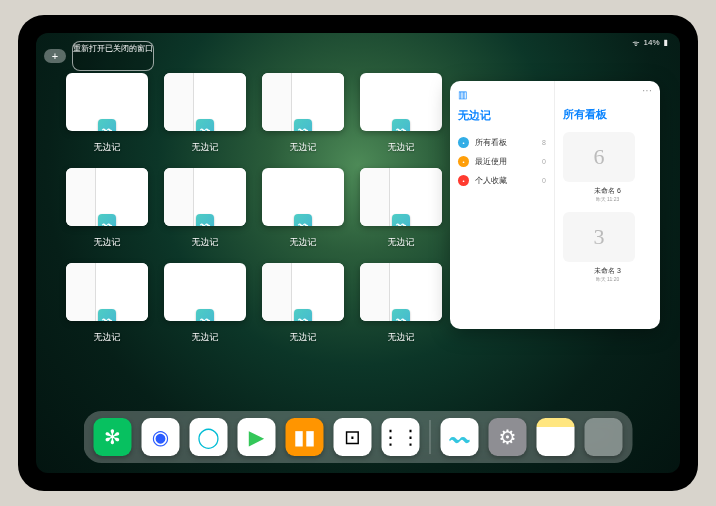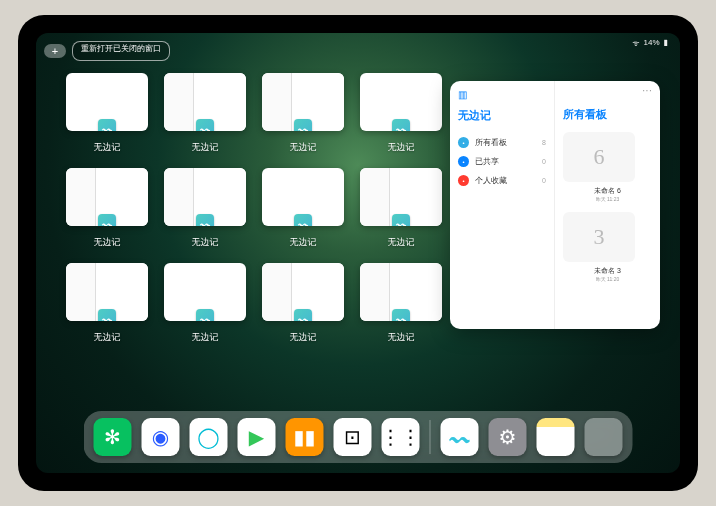--- a/index.html
+++ b/index.html
@@ -50,22 +50,22 @@
     width: 22px;
     height: 14px;
     background: rgba(255,255,255,0.35);
     border-radius: 8px;
     color: #fff;
     font-size: 11px;
     text-align: center;
     line-height: 14px;
   }
   .reopen-pill {
-    height: 20px;
-    padding: 0 8px;
+    height: 30px;
+    padding: 0 0;
     border-radius: 8px;
     border: 0.5px solid rgba(255,255,255,0.6);
     color: #fff;
     font-size: 8px;
     line-height: 13px;
     background: rgba(0,0,0,0.2);
   }
   .windows-grid {
     position: absolute;
     top: 40px;
@@ -367,22 +367,22 @@
           <span style="color:#0a84ff;font-size:10px;">▥</span>
         </div>
         <div class="pop-title blue">无边记</div>
         <ul class="pop-list" id="pop-list">
             <li class="pop-item">
               <span class="dot" style="background: rgb(50, 173, 230);">•</span>
               <span>所有看板</span>
               <span class="cnt">8</span>
             </li>
             <li class="pop-item">
-              <span class="dot" style="background: rgb(10, 132, 255);">•</span>
-              <span>已共享</span>
+              <span class="dot" style="background: rgb(255, 159, 10);">•</span>
+              <span>最近使用</span>
               <span class="cnt">0</span>
             </li>
             <li class="pop-item">
               <span class="dot" style="background: rgb(255, 59, 48);">•</span>
               <span>个人收藏</span>
               <span class="cnt">0</span>
             </li>
           </ul>
       </div>
       <div class="pop-right">

